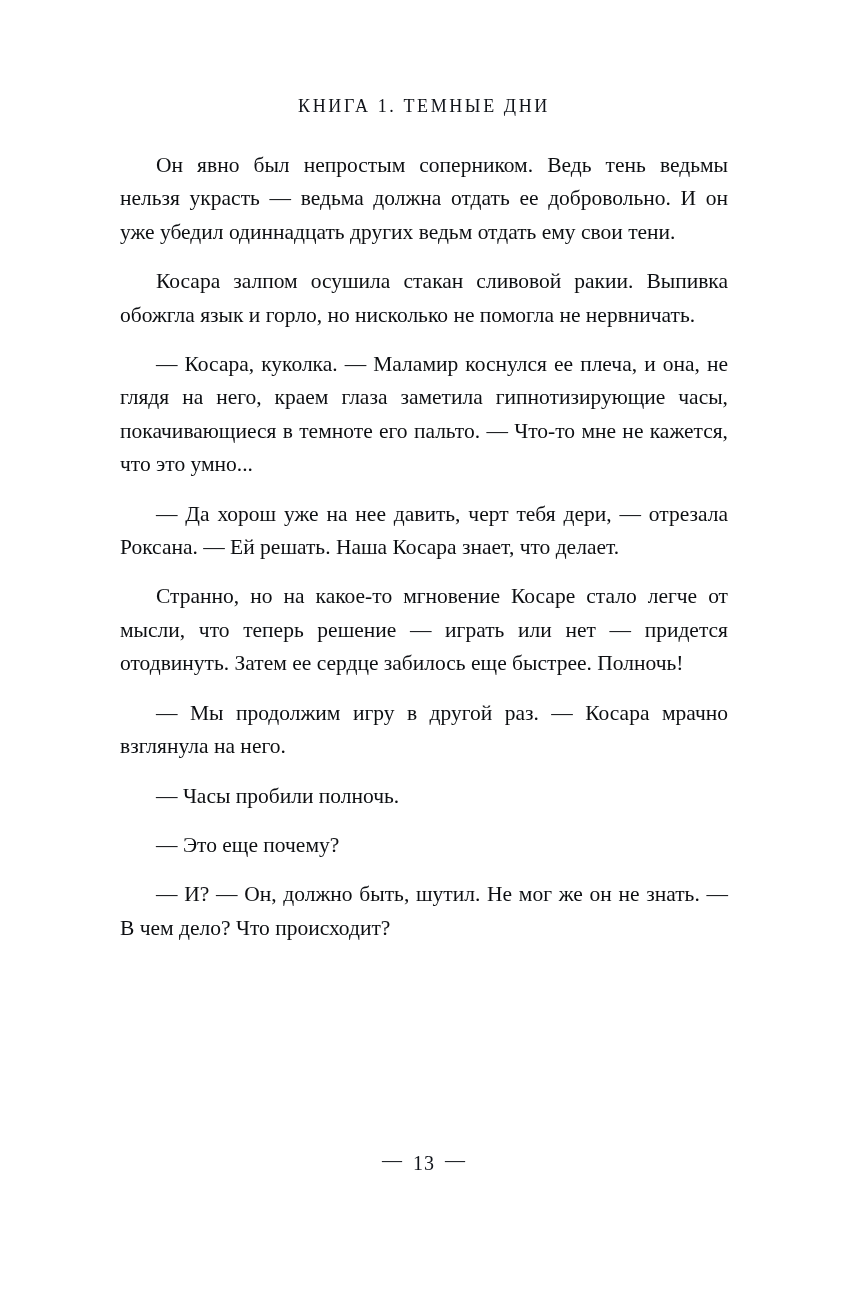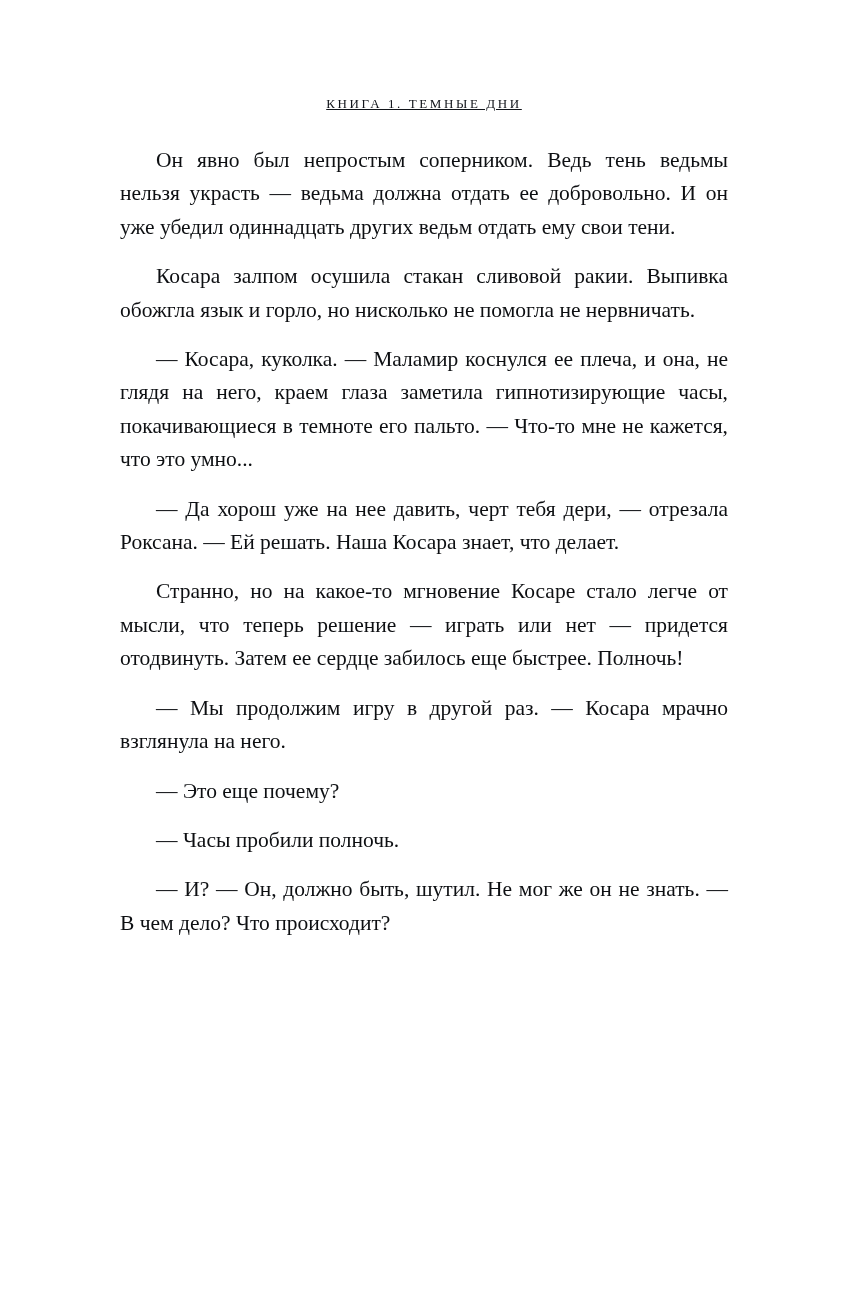--- a/index.html
+++ b/index.html
@@ -18,27 +18,26 @@
     overflow: hidden;
   }
   .content {
     position: absolute;
     left: 104px;
     top: 96px;
     width: 640px;
   }
   .running-head {
     text-align: center;
-    font-size: 13px;
+    font-size: 18px;
     letter-spacing: 2.6px;
     text-transform: uppercase;
     color: #11141a;
     margin: 0 0 32px 0;
     font-family: "Liberation Serif", "DejaVu Serif", serif;
-    text-decoration: underline;
   }
   .body-text {
     font-size: 21.5px;
     line-height: 33.4px;
     text-align: justify;
     text-justify: inter-word;
     hyphens: manual;
   }
   .body-text p {
     margin: 16px;
@@ -69,20 +68,23 @@
   <div class="content">
     <div class="running-head">Книга 1. Темные дни</div>
 
     <div class="body-text">
       <p>Он явно был непростым соперником. Ведь тень ведьмы нельзя украсть — ведьма должна отдать ее добровольно. И он уже убедил одиннадцать других ведьм отдать ему свои тени.</p>
       <p>Косара залпом осушила стакан сливовой ракии. Выпивка обожгла язык и горло, но нисколько не помогла не нервничать.</p>
       <p>— Косара, куколка. — Маламир коснулся ее плеча, и она, не глядя на него, краем глаза заметила гипнотизирующие часы, покачивающиеся в темноте его пальто. — Что-то мне не кажется, что это умно...</p>
       <p>— Да хорош уже на нее давить, черт тебя дери, — отрезала Роксана. — Ей решать. Наша Косара знает, что делает.</p>
       <p>Странно, но на какое-то мгновение Косаре стало легче от мысли, что теперь решение — играть или нет — придется отодвинуть. Затем ее сердце забилось еще быстрее. Полночь!</p>
       <p>— Мы продолжим игру в другой раз. — Косара мрачно взглянула на него.</p>
+      <p>— Часы пробили полночь.</p>
       <p>— Это еще почему?</p>
-      <p>— Часы пробили полночь.</p>
       <p>— И? — Он, должно быть, шутил. Не мог же он не знать. — В чем дело? Что происходит?</p>
     </div>
   </div>
 
+  <div class="footer">
+    <span class="dash">—</span><span>13</span><span class="dash">—</span>
+  </div>
 
 </div>
 
 </body></html>

